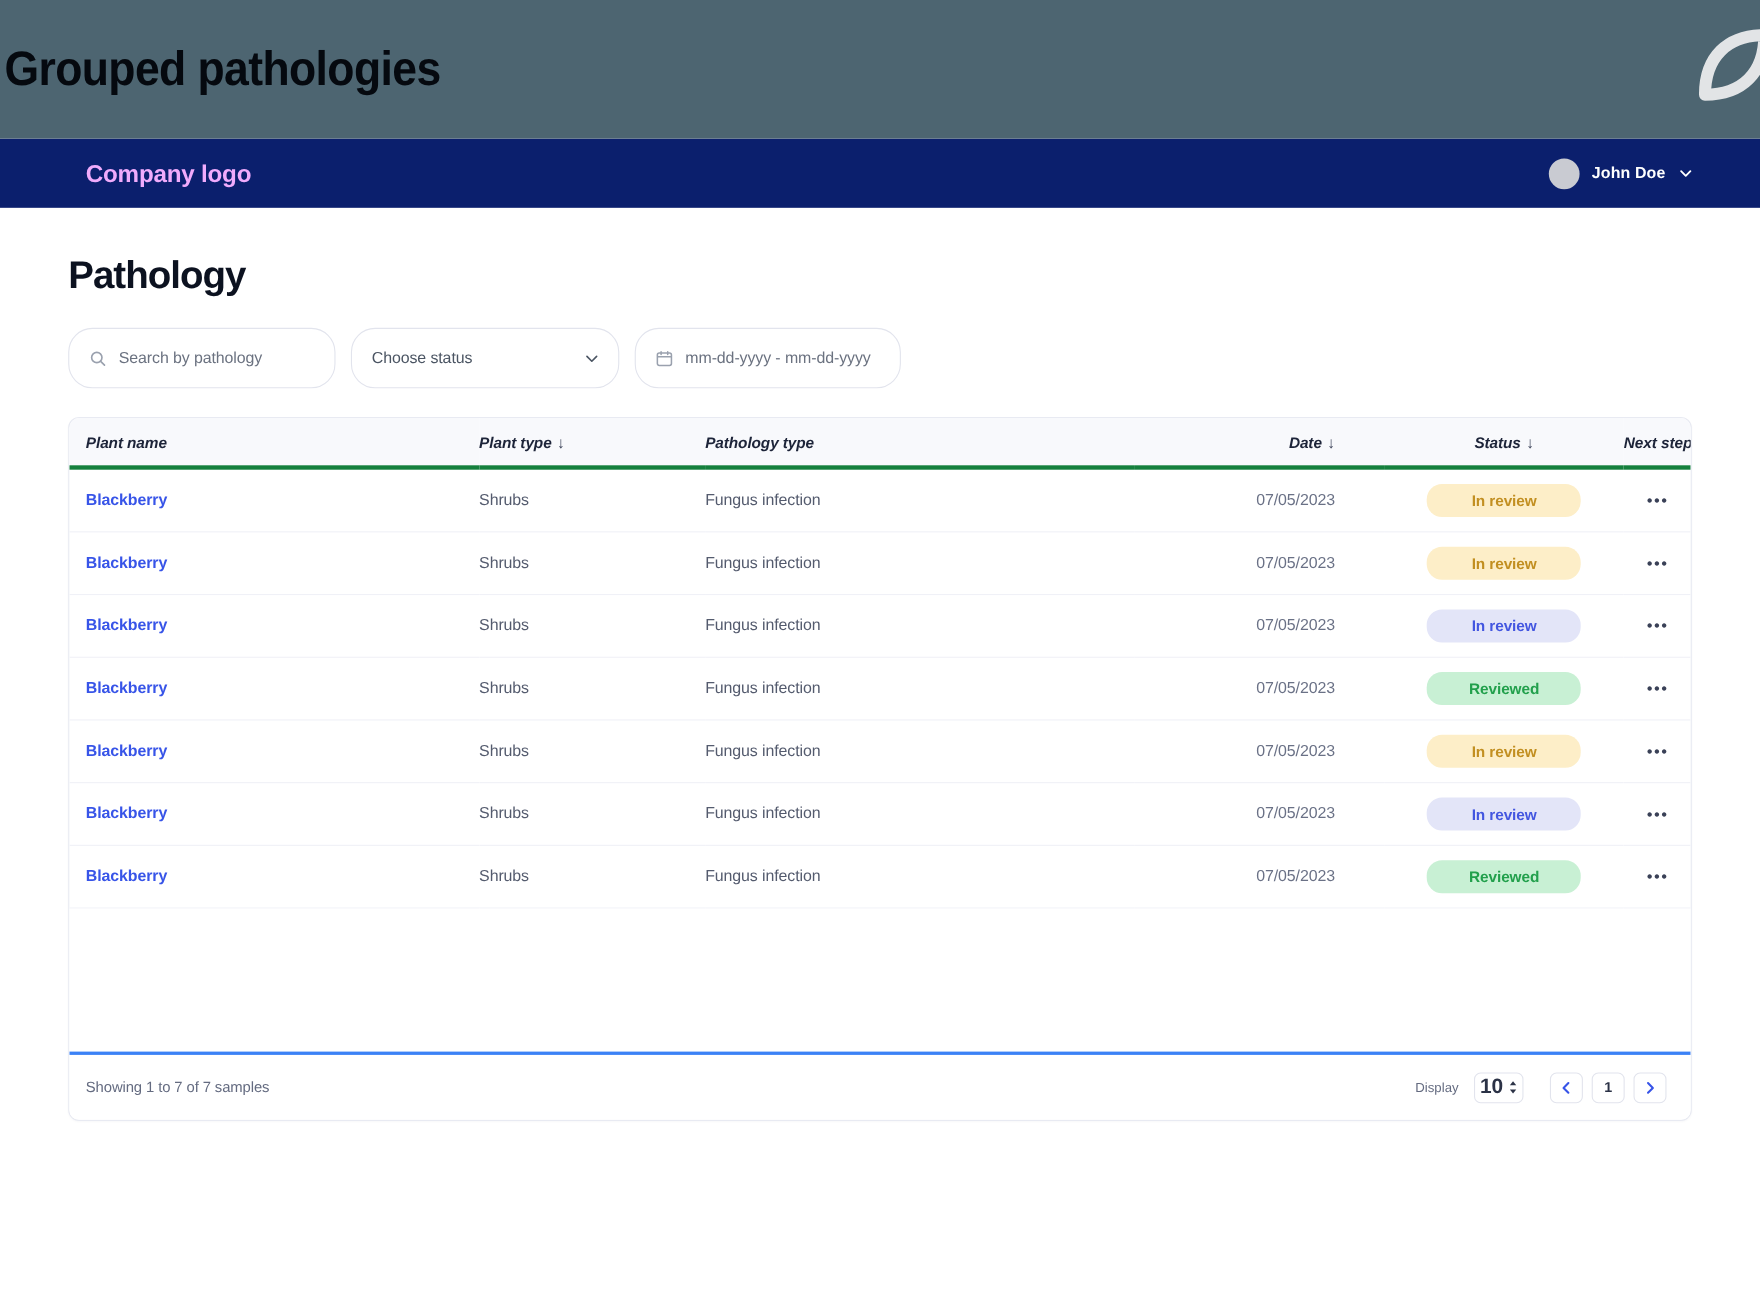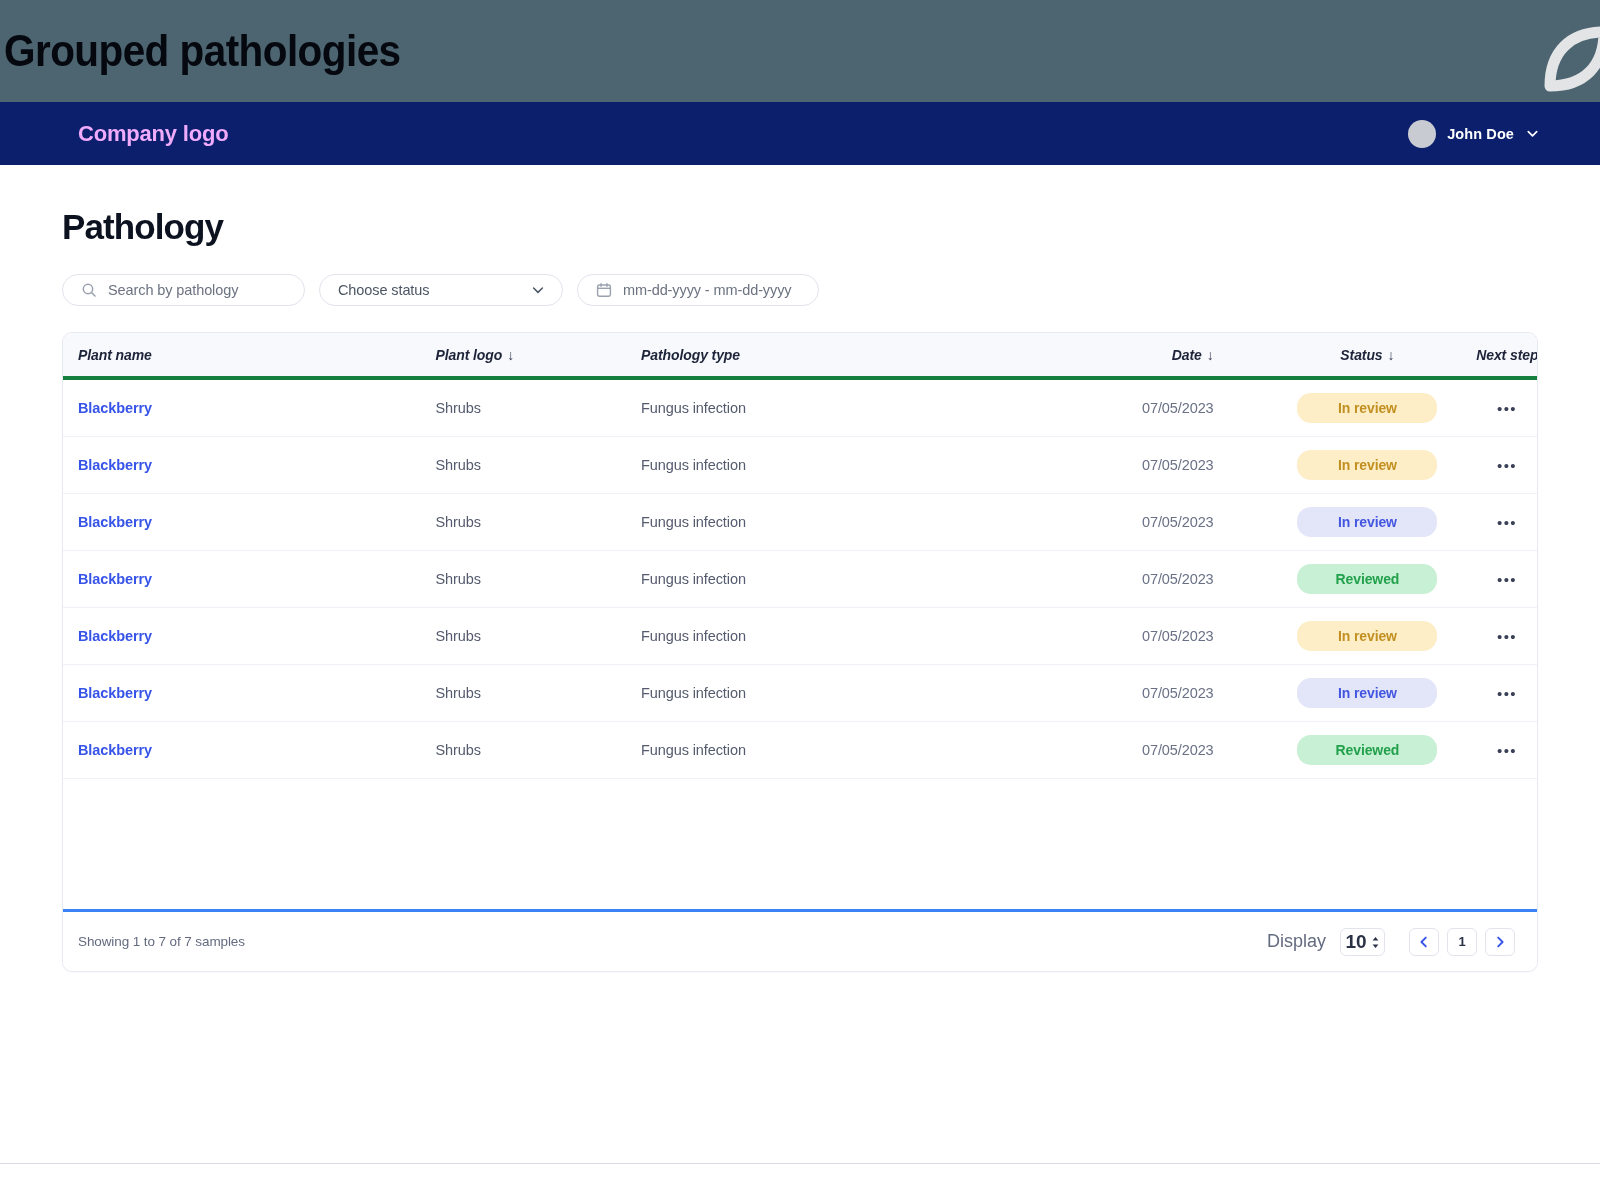--- a/index.html
+++ b/index.html
@@ -9,21 +9,21 @@
     width: 1600px;
     height: 1180px;
     background: #ffffff;
     font-family: "Liberation Sans", sans-serif;
     -webkit-font-smoothing: antialiased;
   }
 
   
   .banner {
     position: relative;
-    height: 102px;
+    height: 126px;
     background: #4d6571;
     display: flex;
     align-items: center;
     padding-left: 4px;
     overflow: hidden;
   }
   .banner-title {
     font-size: 44px;
     font-weight: 700;
     color: #05090f;
@@ -105,21 +105,21 @@
     margin-bottom: 27px;
   }
 
   
   .filters {
     display: flex;
     gap: 14px;
     margin-bottom: 26px;
   }
   .control {
-    height: 32px;
+    height: 55px;
     border: 1px solid #e2e4ed;
     border-radius: 22px;
     background: #ffffff;
     display: flex;
     align-items: center;
     padding: 0 18px;
     gap: 11px;
   }
   .control--search { width: 243px; }
   .control--date  { width: 242px; }
@@ -226,21 +226,21 @@
     display: flex;
     align-items: center;
     justify-content: space-between;
     padding: 0 22px 0 15px;
     flex: 0 0 auto;
     background: #ffffff;
   }
   .showing-text { font-size: 13.5px; color: #646b80; letter-spacing: -0.1px; }
 
   .footer-right { display: flex; align-items: center; gap: 14px; }
-  .display-label { font-size: 18px; color: #646b80; }
+  .display-label { font-size: 12px; color: #646b80; }
   .display-select {
     width: 45px; height: 28px;
     border: 1px solid #e2e4ed; border-radius: 6px;
     background: #fff;
     display: flex; align-items: center; justify-content: center;
     gap: 4px; cursor: pointer;
   }
   .display-value { font-size: 19px; color: #2b3246; font-weight: 600; }
   .stepper { display: block; width: 9px; height: 13px; }
 
@@ -329,21 +329,21 @@
       </div>
 
       <div class="card">
         <table>
           <thead>
             <tr>
               <th class="col-plant">
                 <span>Plant name</span>
               </th>
               <th class="col-type">
-                <span>Plant logo</span><span class="sort-arrow">↓</span>
+                <span>Plant type</span><span class="sort-arrow">↓</span>
               </th>
               <th class="col-path">
                 <span>Pathology type</span>
               </th>
               <th class="col-date">
                 <span>Date</span><span class="sort-arrow">↓</span>
               </th>
               <th class="col-status">
                 <span>Status</span><span class="sort-arrow">↓</span>
               </th>

